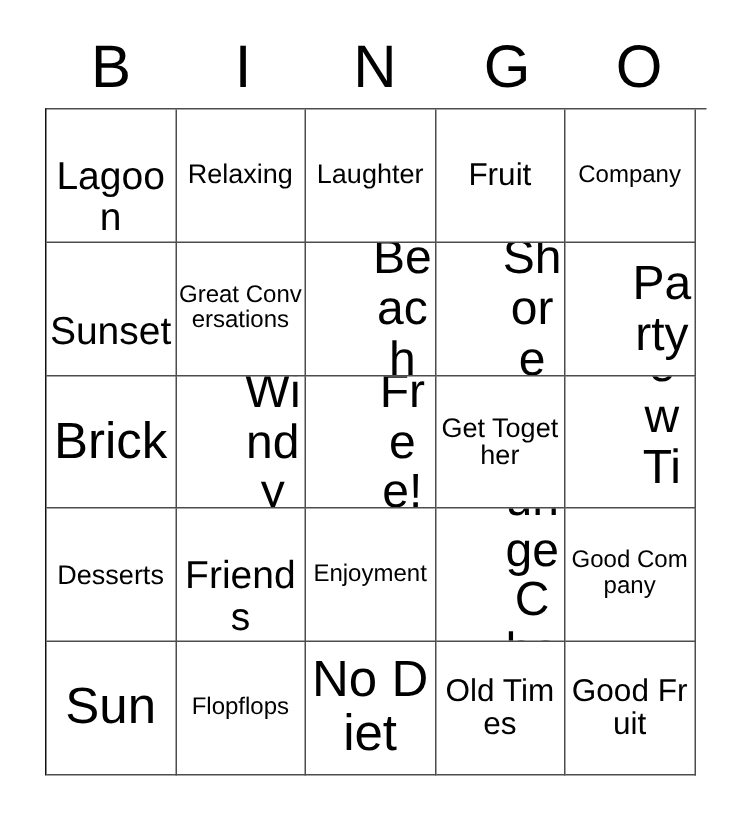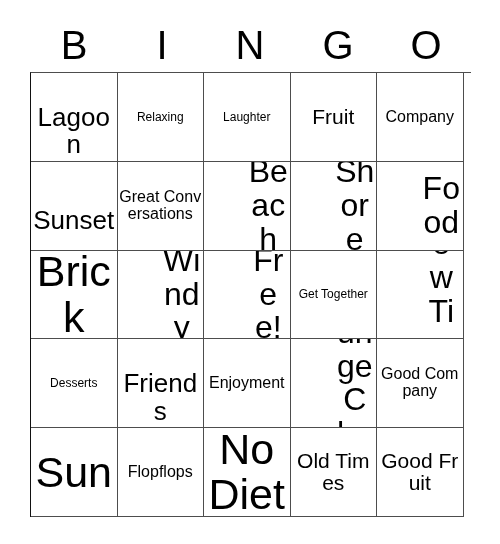--- a/index.html
+++ b/index.html
@@ -74,25 +74,25 @@
   }
   .cell-text {
     display: block;
     width: 100%;
     line-height: 1.05;
     word-break: break-all;
     overflow-wrap: break-word;
   }
 
   
-  .fs-xl  { font-size: 43px; }
+  .fs-xl  { font-size: 34px; }
   .fs-lg  { font-size: 21px; }
   .fs-md  { font-size: 32px; padding-left: 43px; }
   .fs-sm  { font-size: 26px; margin-top: 29px; }
-  .fs-xs  { font-size: 12px; }
+  .fs-xs  { font-size: 18px; }
   .fs-xxs { font-size: 16px; }
 </style>
 </head>
 <body>
 
 <div class="card">
 
   <div class="header-row">
     <div class="header-cell">B</div>
     <div class="header-cell">I</div>
@@ -128,21 +128,21 @@
       <div class="cell">
           <span class="cell-text fs-xxs">Great Conversations</span>
         </div>
       <div class="cell">
           <span class="cell-text fs-md">Beach</span>
         </div>
       <div class="cell">
           <span class="cell-text fs-md">Shore</span>
         </div>
       <div class="cell">
-          <span class="cell-text fs-md">Food</span>
+          <span class="cell-text fs-md">Party</span>
         </div>
     </div>
 
     <div class="grid-row">
       <div class="cell">
           <span class="cell-text fs-xl">Brick</span>
         </div>
       <div class="cell">
           <span class="cell-text fs-md">Windy</span>
         </div>

